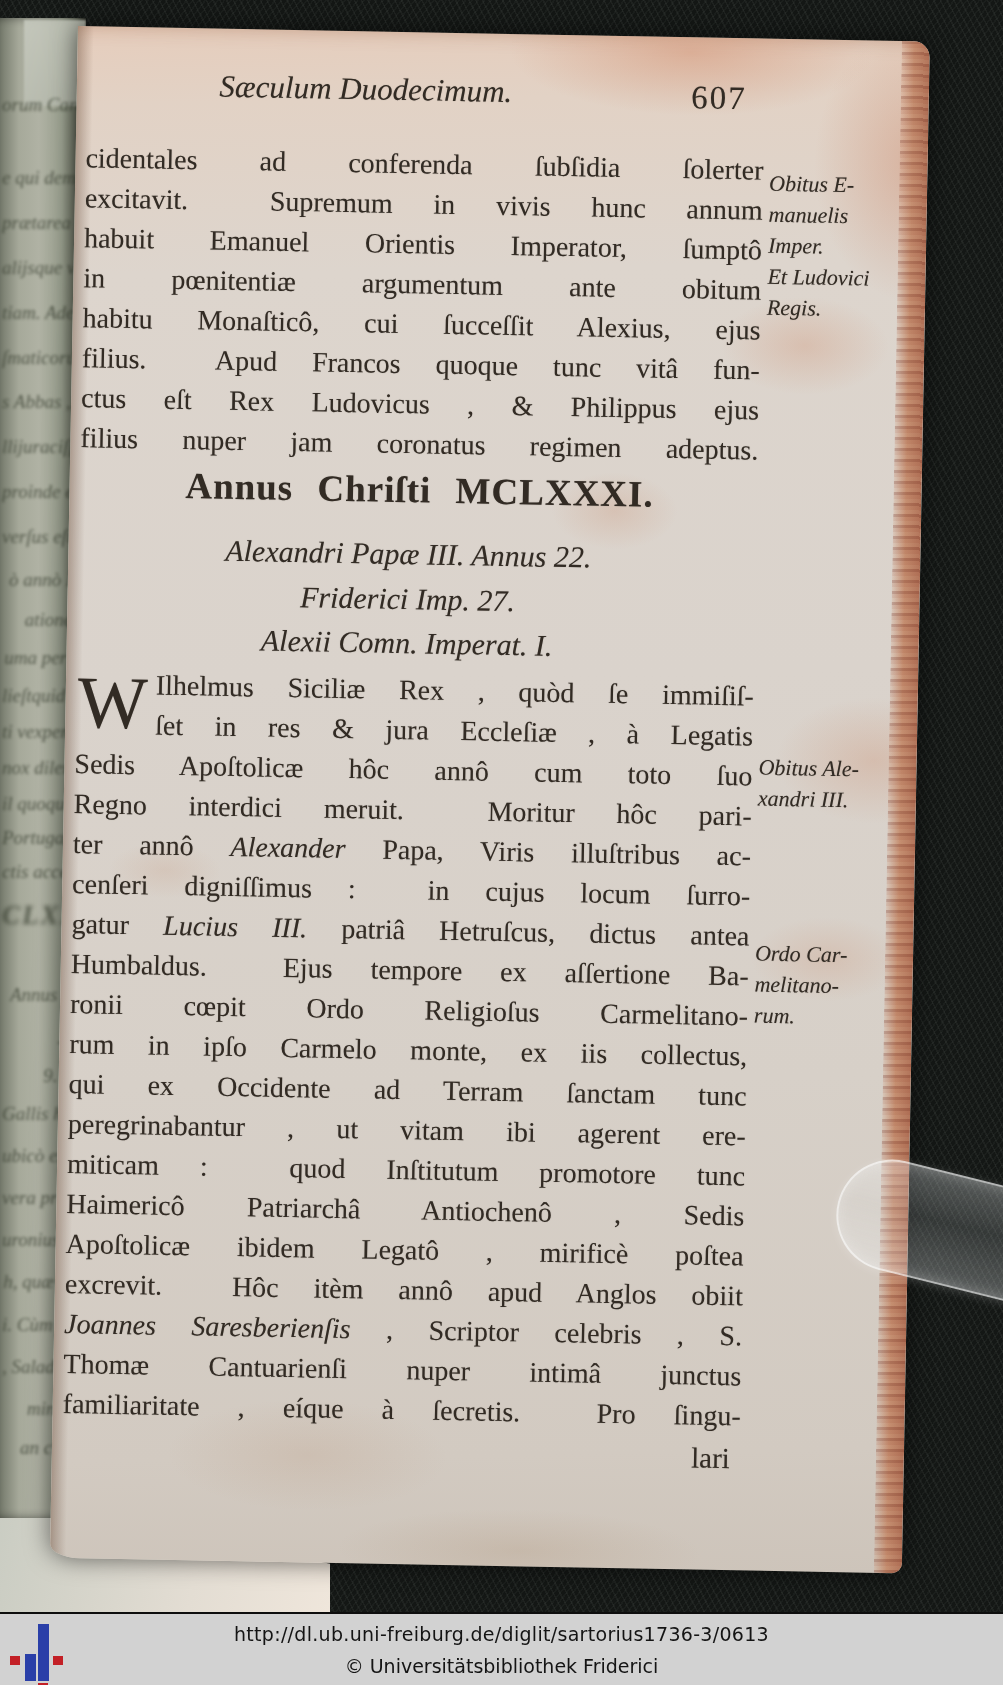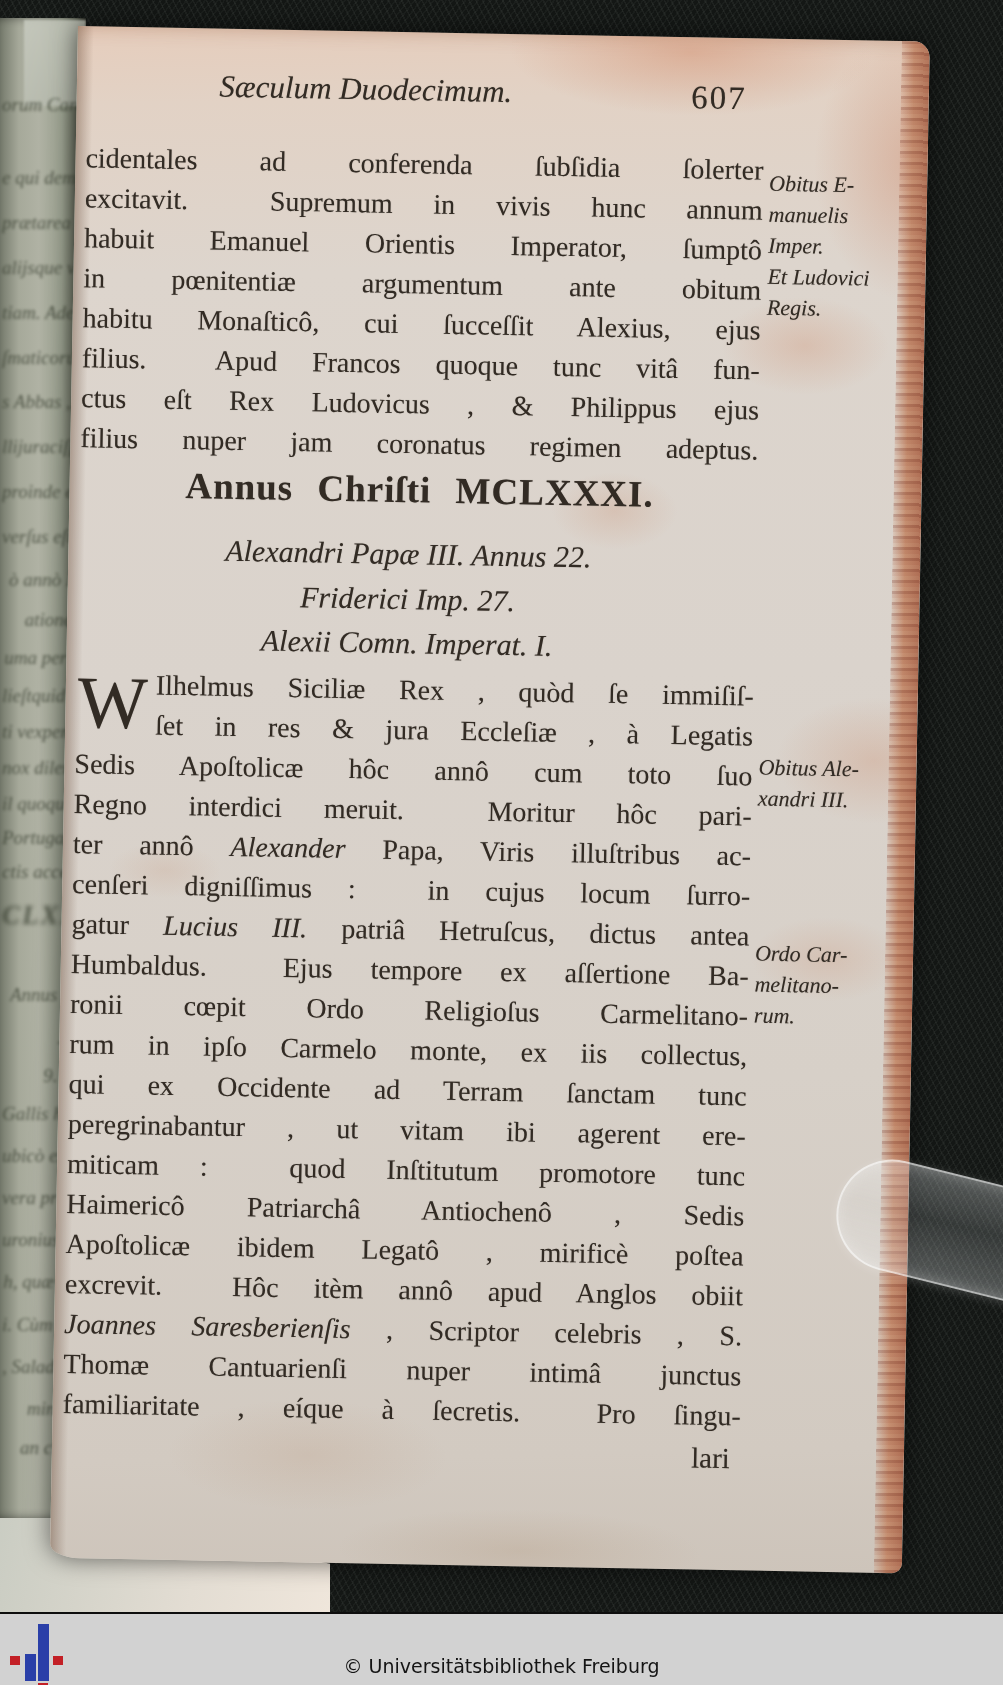--- a/index.html
+++ b/index.html
@@ -253,15 +253,16 @@
 
 <div class="footer">
   <div class="ub-logo">
     <div class="bar-tall"></div>
     <div class="bar-short"></div>
     <div class="sq-left"></div>
     <div class="sq-right"></div>
     <div class="sq-bottom"></div>
   </div>
 
-  <div class="copy-line">© Universitätsbibliothek Freiburg</div>
+  <div class="url-line">http://dl.ub.uni-freiburg.de/diglit/sartorius1736-3/0613</div>
+  <div class="copy-line">© Universitätsbibliothek Friderici</div>
 
 </div>
 
 </body></html>

